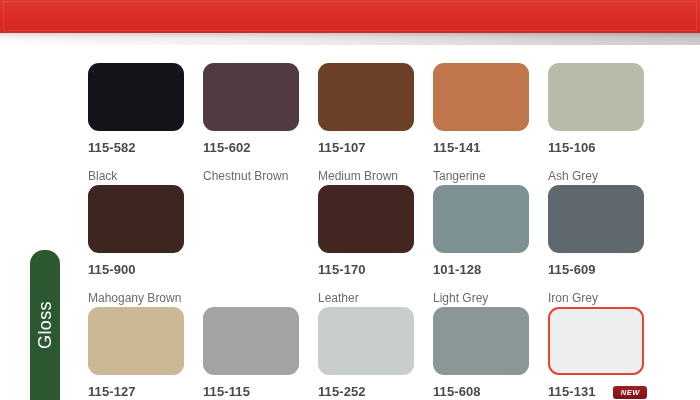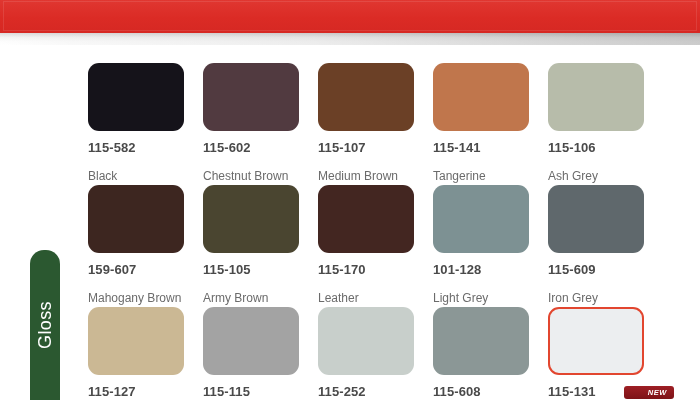--- a/index.html
+++ b/index.html
@@ -118,33 +118,34 @@
   .swatch-name {
     margin-top: 14px;
     font-size: 12px;
     color: #6b6b6b;
     white-space: nowrap;
   }
   .swatch-code-row {
     display: flex;
     align-items: flex-end;
     margin-top: 9px;
+    gap: 10px;
   }
   .swatch-code-row .swatch-code {
     margin-top: 0;
   }
   #new-badge {
-    margin-left: 28px;
+    margin-left: 7px;
     background: linear-gradient(to bottom, #9e1f24 0%, #7d1317 100%);
     color: #ffffff;
     font-size: 7.5px;
     font-weight: bold;
     font-style: italic;
     letter-spacing: 0.6px;
-    padding: 3px 7px 3px 24px;
+    padding: 3px 7px 3px 8px;
     border-radius: 3px;
     line-height: 1;
   }
 </style>
 </head>
 <body>
 
 <div id="header-banner">
   <div id="header-banner-sheen"></div>
   <div id="header-banner-inner-line"></div>
@@ -178,27 +179,22 @@
       <div class="swatch-code">115-141</div>
       <div class="swatch-name">Tangerine</div>
     </div>
     <div class="swatch-cell" style="left: 460px; top: 0px;">
       <div class="swatch-chip" style="background: rgb(183, 188, 170);"></div>
       <div class="swatch-code">115-106</div>
       <div class="swatch-name">Ash Grey</div>
     </div>
     <div class="swatch-cell" style="left: 0px; top: 122px;">
       <div class="swatch-chip" style="background: rgb(61, 38, 32);"></div>
-      <div class="swatch-code">159-607</div>
+      <div class="swatch-code">115-900</div>
       <div class="swatch-name">Mahogany Brown</div>
-    </div>
-    <div class="swatch-cell" style="left: 115px; top: 122px;">
-      <div class="swatch-chip" style="background: rgb(74, 69, 48);"></div>
-      <div class="swatch-code">115-105</div>
-      <div class="swatch-name">Army Brown</div>
     </div>
     <div class="swatch-cell" style="left: 230px; top: 122px;">
       <div class="swatch-chip" style="background: rgb(67, 38, 33);"></div>
       <div class="swatch-code">115-170</div>
       <div class="swatch-name">Leather</div>
     </div>
     <div class="swatch-cell" style="left: 345px; top: 122px;">
       <div class="swatch-chip" style="background: rgb(125, 145, 147);"></div>
       <div class="swatch-code">101-128</div>
       <div class="swatch-name">Light Grey</div>

